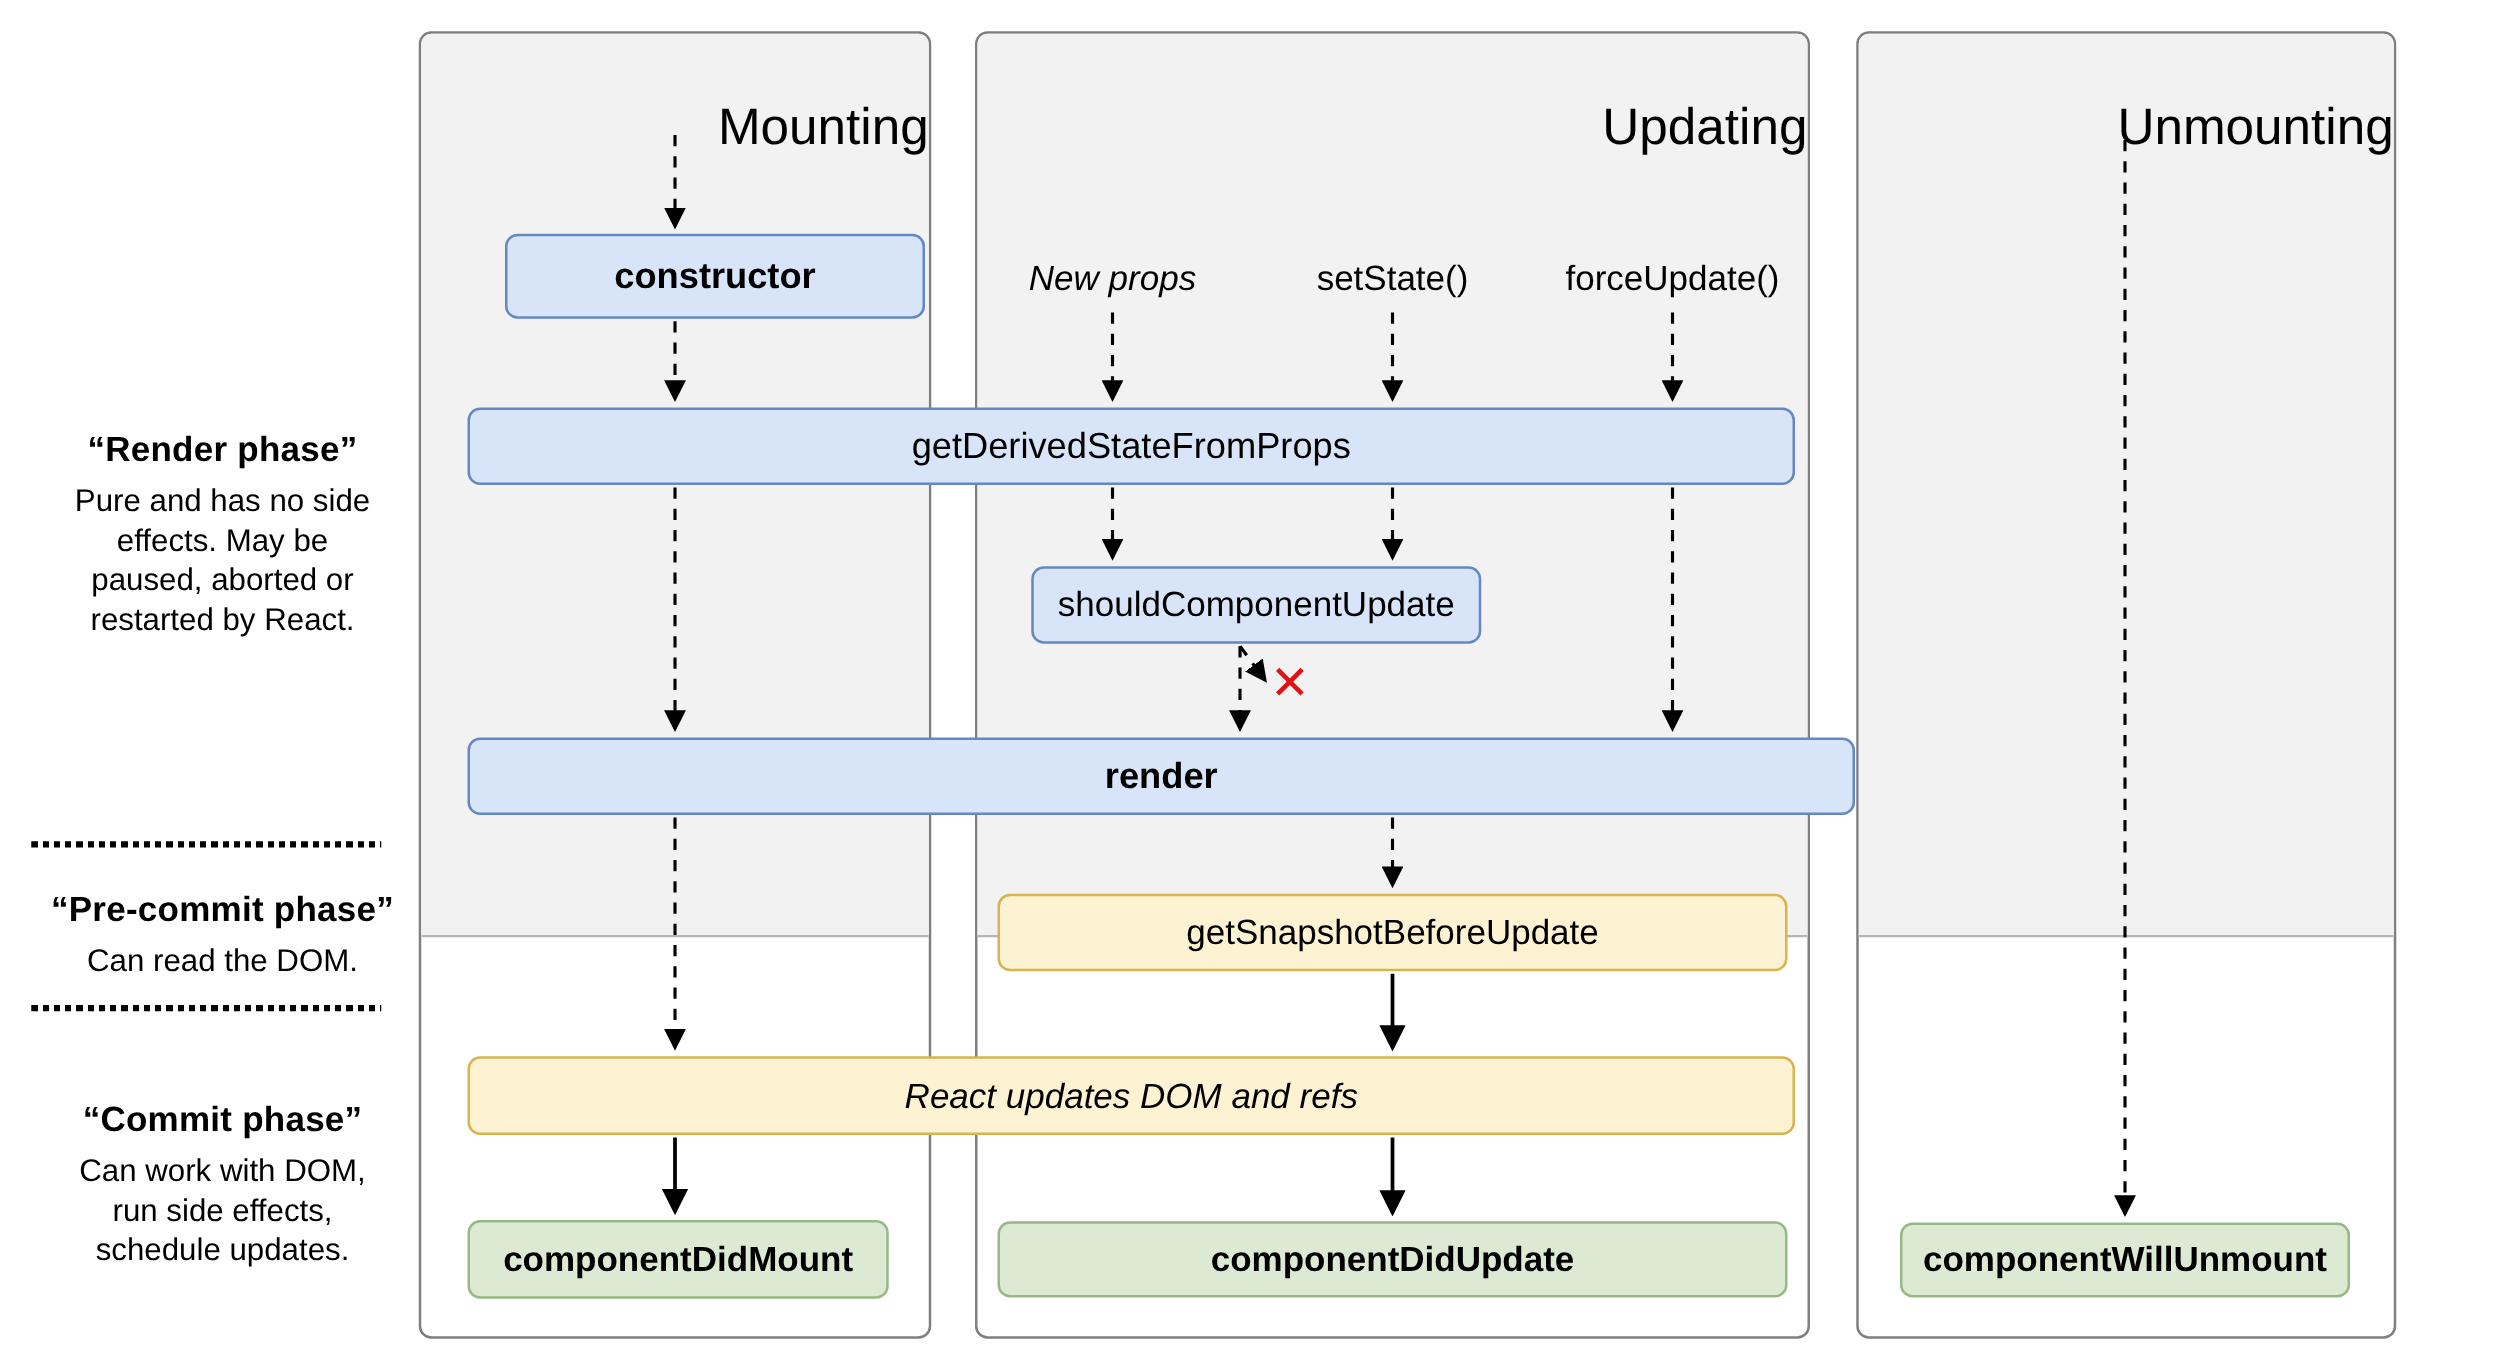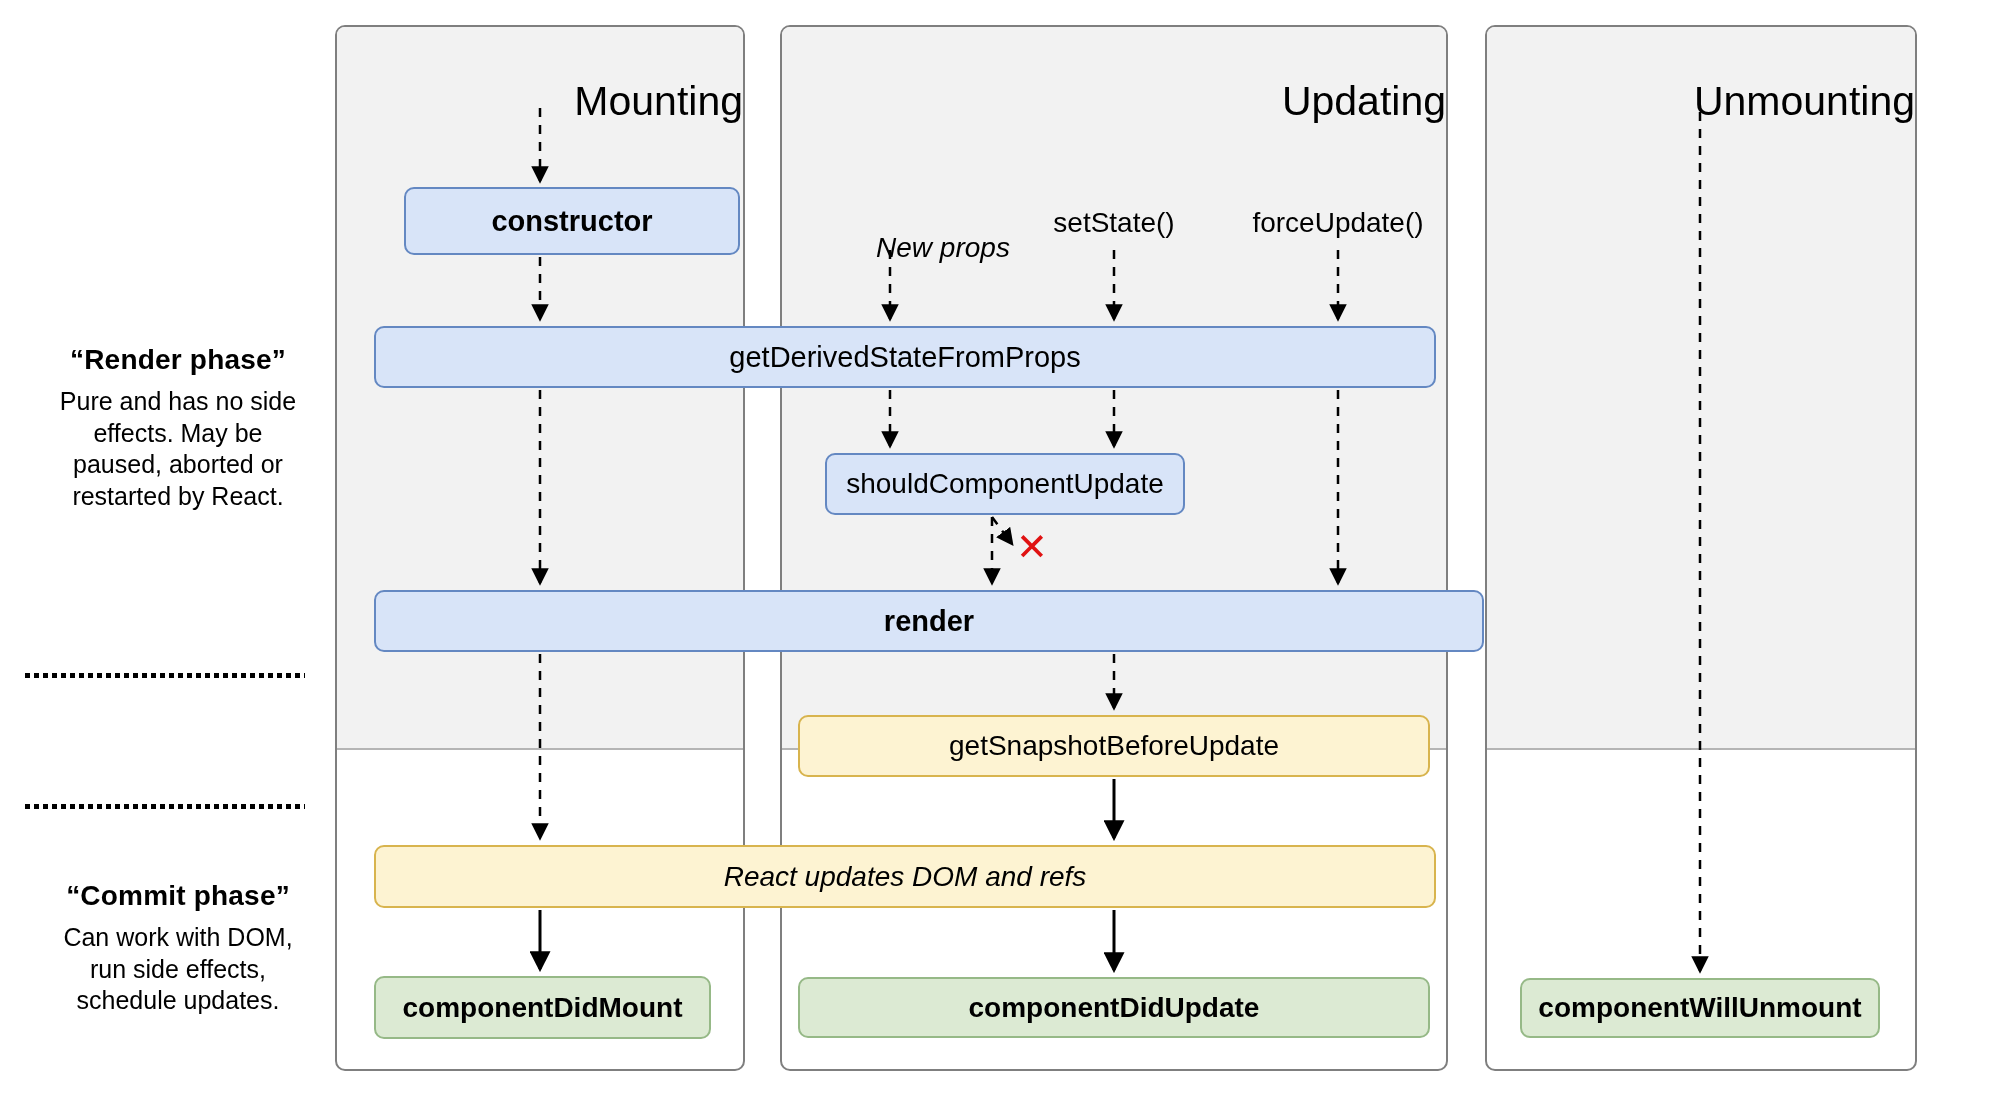--- a/index.html
+++ b/index.html
@@ -46,20 +46,24 @@
 <div id="stage">
 
   <div class="note" style="top:344px;">
     <div class="note-title">“Render phase”</div>
     <div class="note-desc">Pure and has no side
 effects. May be
 paused, aborted or
 restarted by React.</div>
   </div>
   <div class="dotted-divider" style="top:673px;"></div>
+  <div class="note" style="top:712px;">
+    <div class="note-title">“Pre-commit phase”</div>
+    <div class="note-desc">Can read the DOM.</div>
+  </div>
   <div class="dotted-divider" style="top:804px;"></div>
   <div class="note" style="top:880px;">
     <div class="note-title">“Commit phase”</div>
     <div class="note-desc">Can work with DOM,
 run side effects,
 schedule updates.</div>
   </div>
 
   <div class="panel" style="left:335px;width:410px;">
     <div class="panel-gray"></div>
@@ -67,21 +71,21 @@
   </div>
   <div class="panel" style="left:780px;width:668px;">
     <div class="panel-gray"></div>
     <div class="panel-title">Updating</div>
   </div>
   <div class="panel" style="left:1485px;width:432px;">
     <div class="panel-gray"></div>
     <div class="panel-title">Unmounting</div>
   </div>
 
-  <div class="trigger italic" style="left:943px;margin-top:25px;">New props</div>
+  <div class="trigger italic" style="left:890px;">New props</div>
   <div class="trigger" style="left:1114px;">setState()</div>
   <div class="trigger" style="left:1338px;">forceUpdate()</div>
 
   <svg id="arrows" width="2000" height="1097" viewBox="0 0 2000 1097">
     <defs>
       <marker id="ah" viewBox="0 0 10 10" refX="8.5" refY="5" markerWidth="7" markerHeight="7" orient="auto-start-reverse">
         <path d="M0,0 L10,5 L0,10 z" fill="#000"></path>
       </marker>
     </defs>
     <g stroke="#000" stroke-width="2.5" stroke-dasharray="9 8" fill="none">

